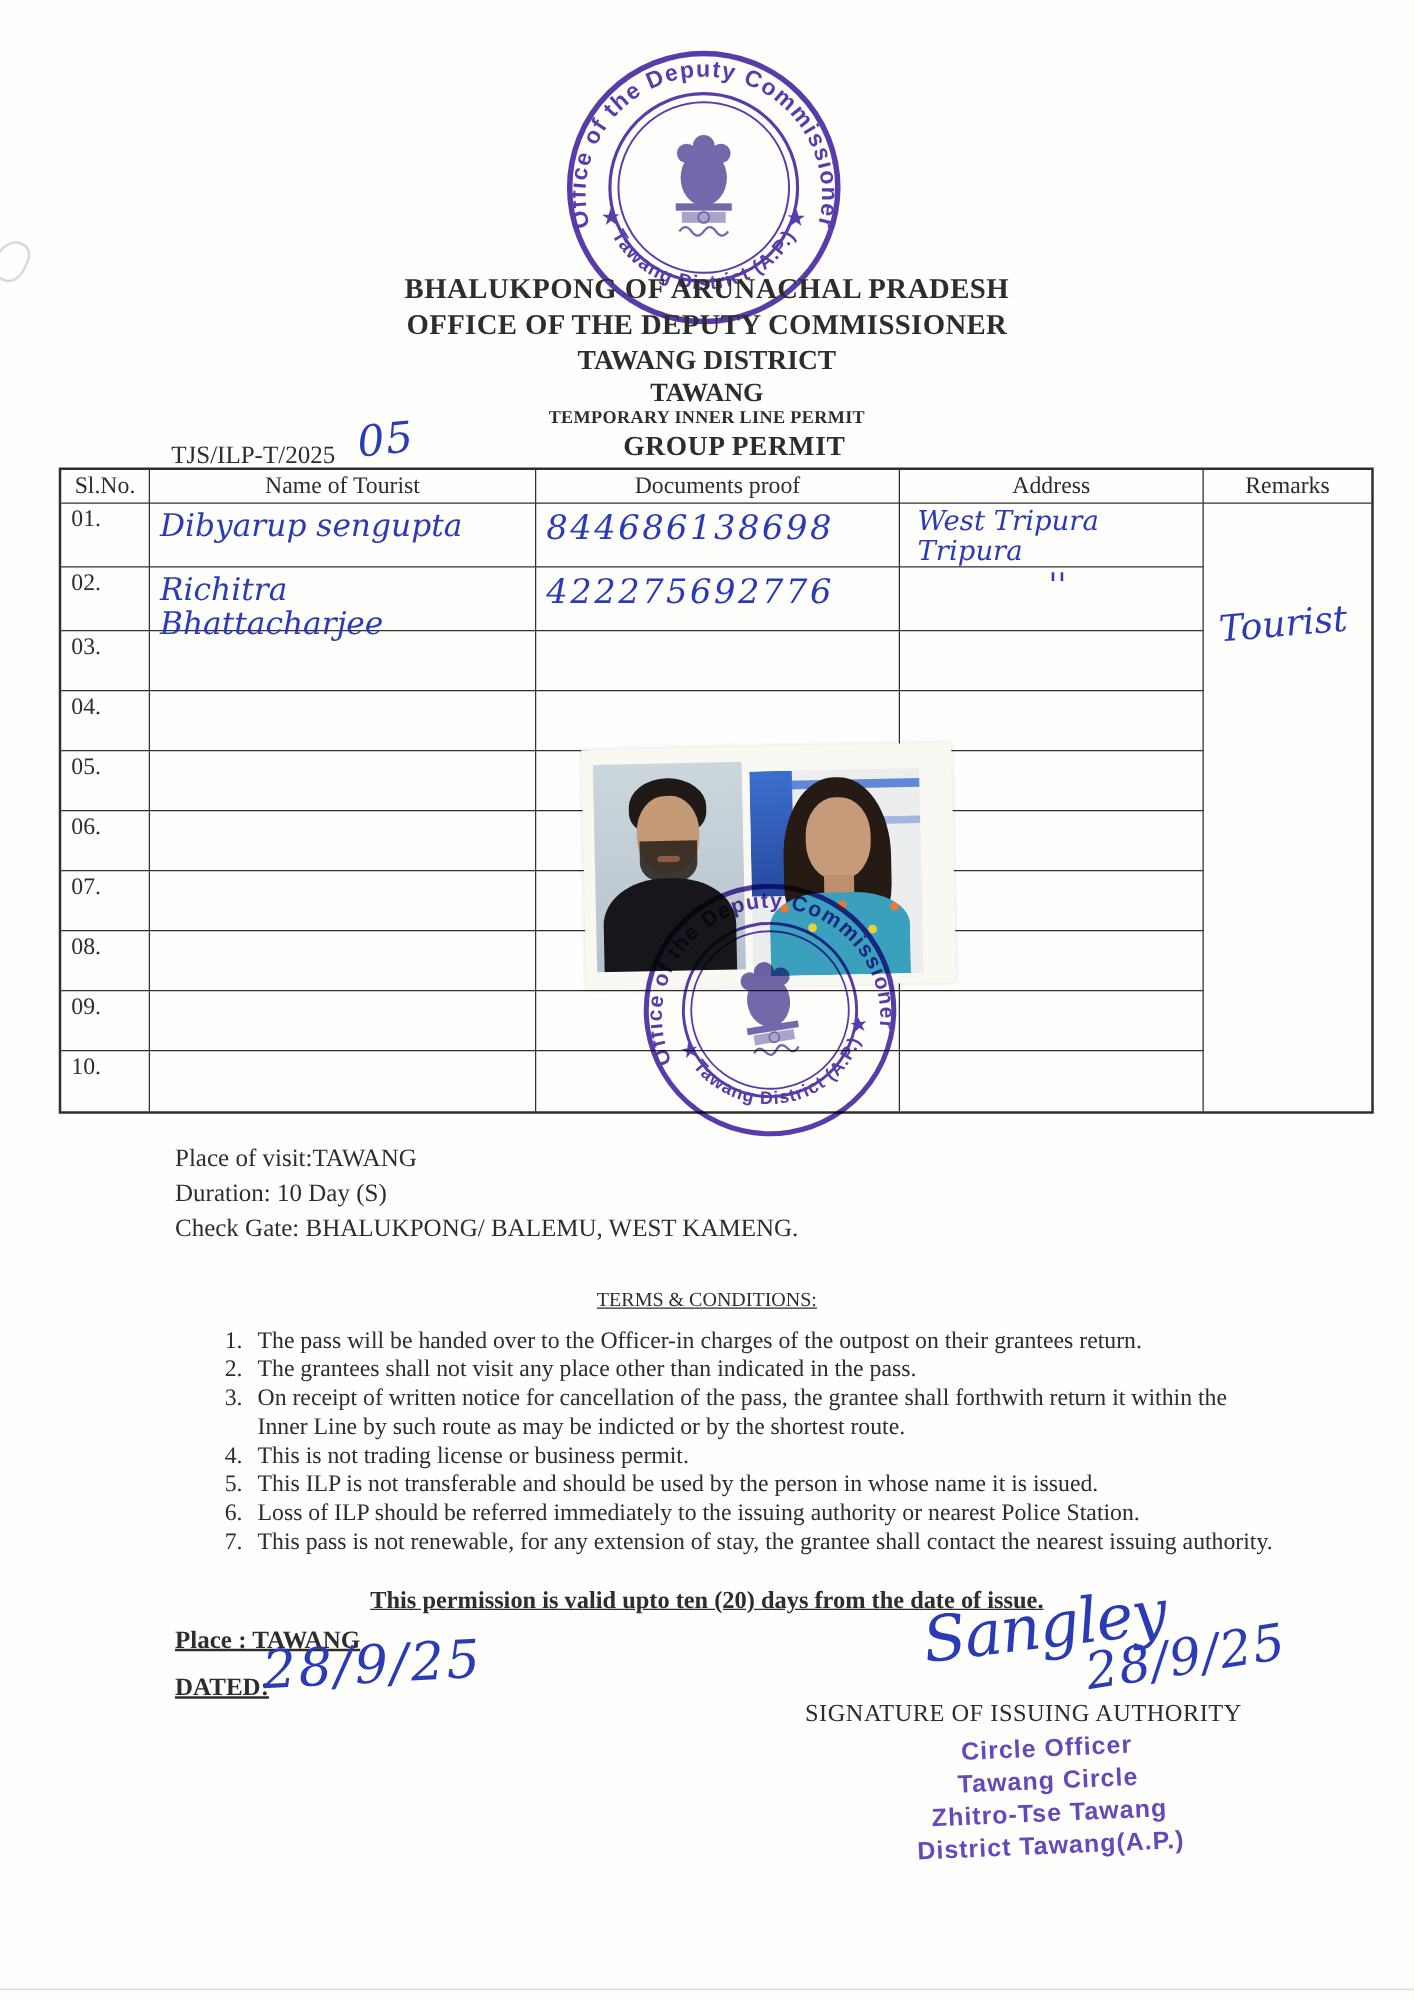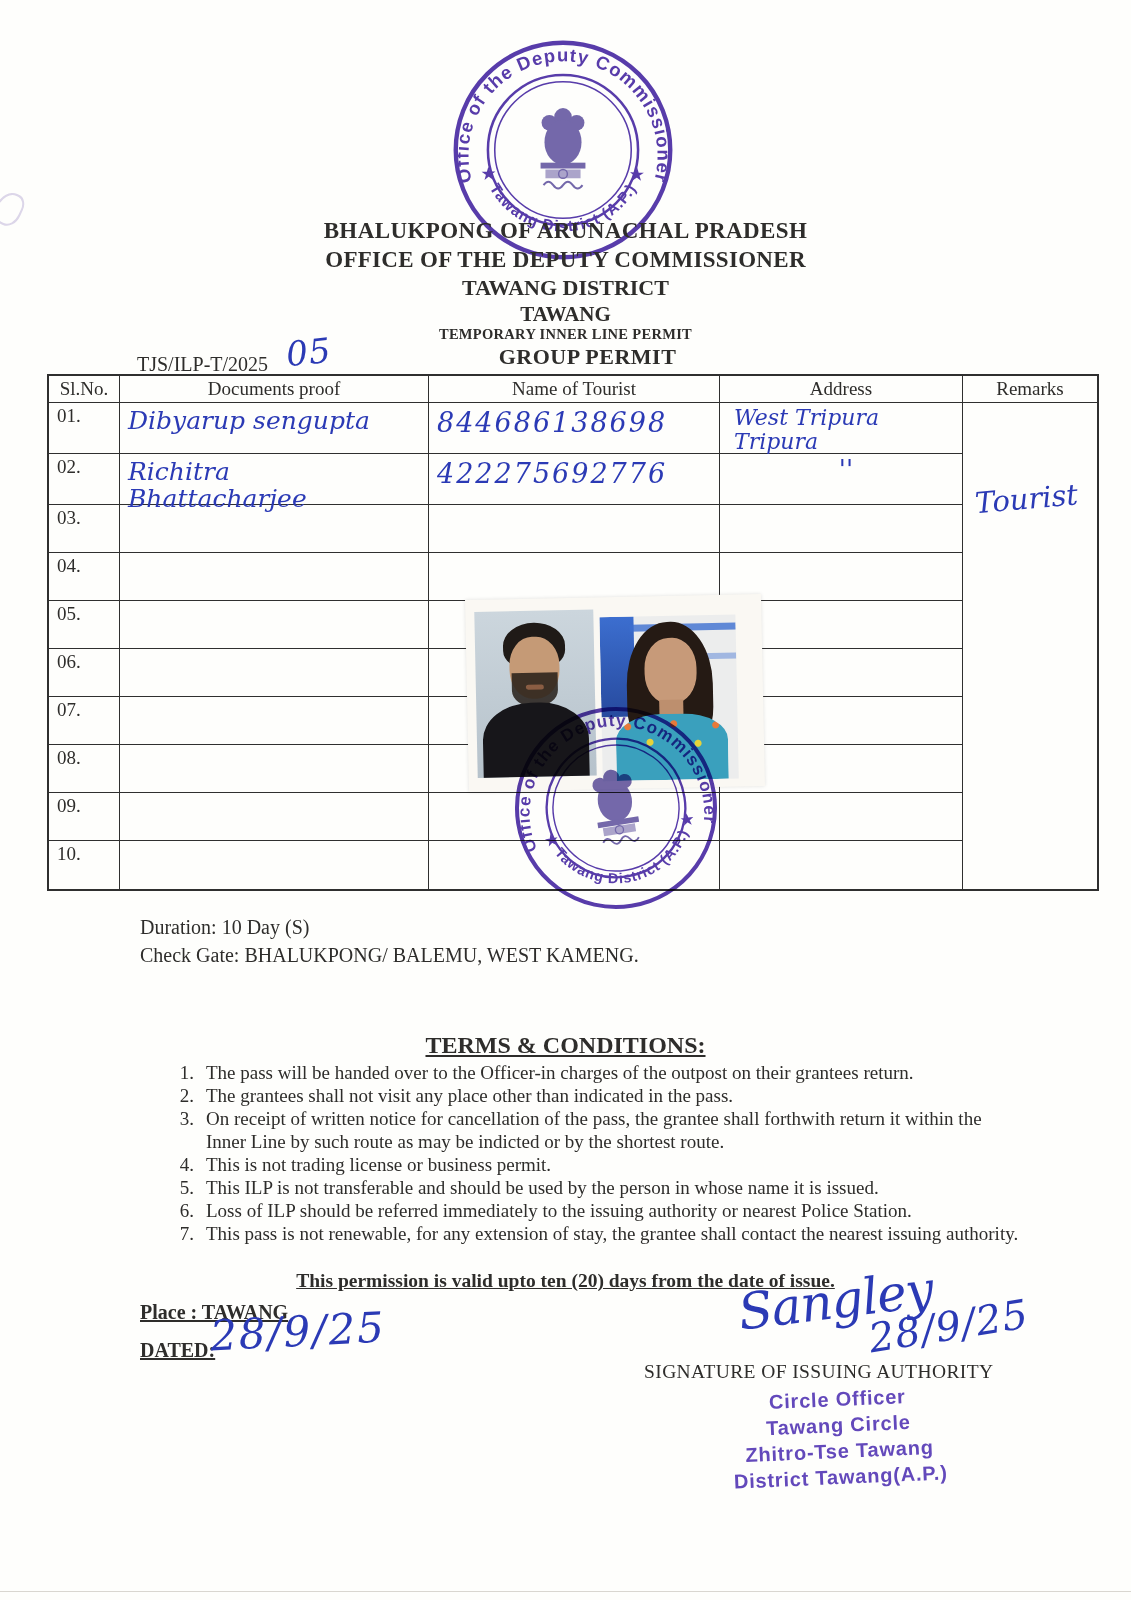--- a/index.html
+++ b/index.html
@@ -64,21 +64,21 @@
   .woman-neck{position:absolute;left:58px;top:84px;width:24px;height:18px;background:#bd8f6e;}
   .woman-top{position:absolute;left:14px;top:98px;width:112px;height:66px;border-radius:40% 40% 0 0;
     background:radial-gradient(circle 4px at 12px 12px,#e77a3a 3px,transparent 4px),
                radial-gradient(circle 4px at 34px 28px,#e7d23a 3px,transparent 4px),
                radial-gradient(circle 4px at 58px 10px,#e77a3a 3px,transparent 4px),
                radial-gradient(circle 4px at 82px 30px,#e7d23a 3px,transparent 4px),
                radial-gradient(circle 4px at 100px 12px,#e77a3a 3px,transparent 4px),
                #3aa0bd;}
   
   .details{left:140px;top:913px;font-size:20px;line-height:28px;z-index:2;}
-  .terms-title{left:0;right:0;top:1032px;text-align:center;font-size:24px;font-weight:bold;}
+  .terms-title{left:0;right:0;top:1032px;text-align:center;font-size:16px;font-weight:normal;}
   .terms-title span{text-decoration:underline;}
   .terms{left:168px;top:1061px;width:852px;font-size:19px;line-height:23px;}
   .term{display:flex;gap:12px;}
   .tnum{width:26px;text-align:right;flex:none;}
   .ttext{flex:1;}
   .valid{left:0;right:0;top:1270px;text-align:center;font-size:19.5px;font-weight:bold;}
   .valid span{text-decoration:underline;}
   .place{left:140px;top:1301px;font-size:20px;font-weight:bold;text-decoration:underline;}
   .dated{left:140px;top:1339px;font-size:20px;font-weight:bold;text-decoration:underline;}
   .dated-hand{left:210px;top:1307px;font-size:42px;transform:rotate(-3deg);letter-spacing:2px;}
@@ -133,22 +133,22 @@
     <div class="h4">TAWANG</div>
     <div class="h5">TEMPORARY INNER LINE PERMIT</div>
     <div class="h6">GROUP PERMIT</div>
   </div>
 
   <div class="abs serial">TJS/ILP-T/2025</div>
   <div class="abs hand serial-hand">05</div>
 
   <div class="abs permit-table">
     <div class="cell th">Sl.No.</div>
+    <div class="cell th">Name of Tourist</div>
     <div class="cell th">Documents proof</div>
-    <div class="cell th">Name of Tourist</div>
     <div class="cell th">Address</div>
     <div class="cell th lastcol">Remarks</div>
 
     <div class="cell slno">01.</div>
     <div class="cell hand hw">Dibyarup sengupta</div>
     <div class="cell hand hw hw-doc">844686138698</div>
     <div class="cell hand hw hw-addr">West Tripura Tripura</div>
 
     <div class="cell slno">02.</div>
     <div class="cell hand hw">Richitra Bhattacharjee</div>
@@ -241,20 +241,21 @@
       <circle cx="14" cy="-24" r="8" stroke="none"></circle>
       <ellipse cx="0" cy="-4" rx="19" ry="23" stroke="none"></ellipse>
       <rect x="-23" y="17" width="46" height="6" stroke="none"></rect>
       <rect x="-18" y="24" width="36" height="9" stroke="none" opacity=".6"></rect>
       <circle cx="0" cy="28.5" r="4.5" fill="none" stroke-width="1.5"></circle>
       <path d="M -20 40 q 5 -7 10 0 t 10 0 t 10 0 t 10 0" fill="none" stroke-width="2"></path>
     </g>
   </svg>
 
   <div class="abs details">
+    <div>Place of visit:TAWANG</div>
     <div>Duration: 10 Day (S)</div>
     <div>Check Gate: BHALUKPONG/ BALEMU, WEST KAMENG.</div>
   </div>
 
   <div class="abs terms-title"><span>TERMS &amp; CONDITIONS:</span></div>
   <div class="abs terms">
     <div class="term">
         <span class="tnum">1.</span>
         <span class="ttext">The pass will be handed over to the Officer-in charges of the outpost on their grantees return.</span>
       </div>

